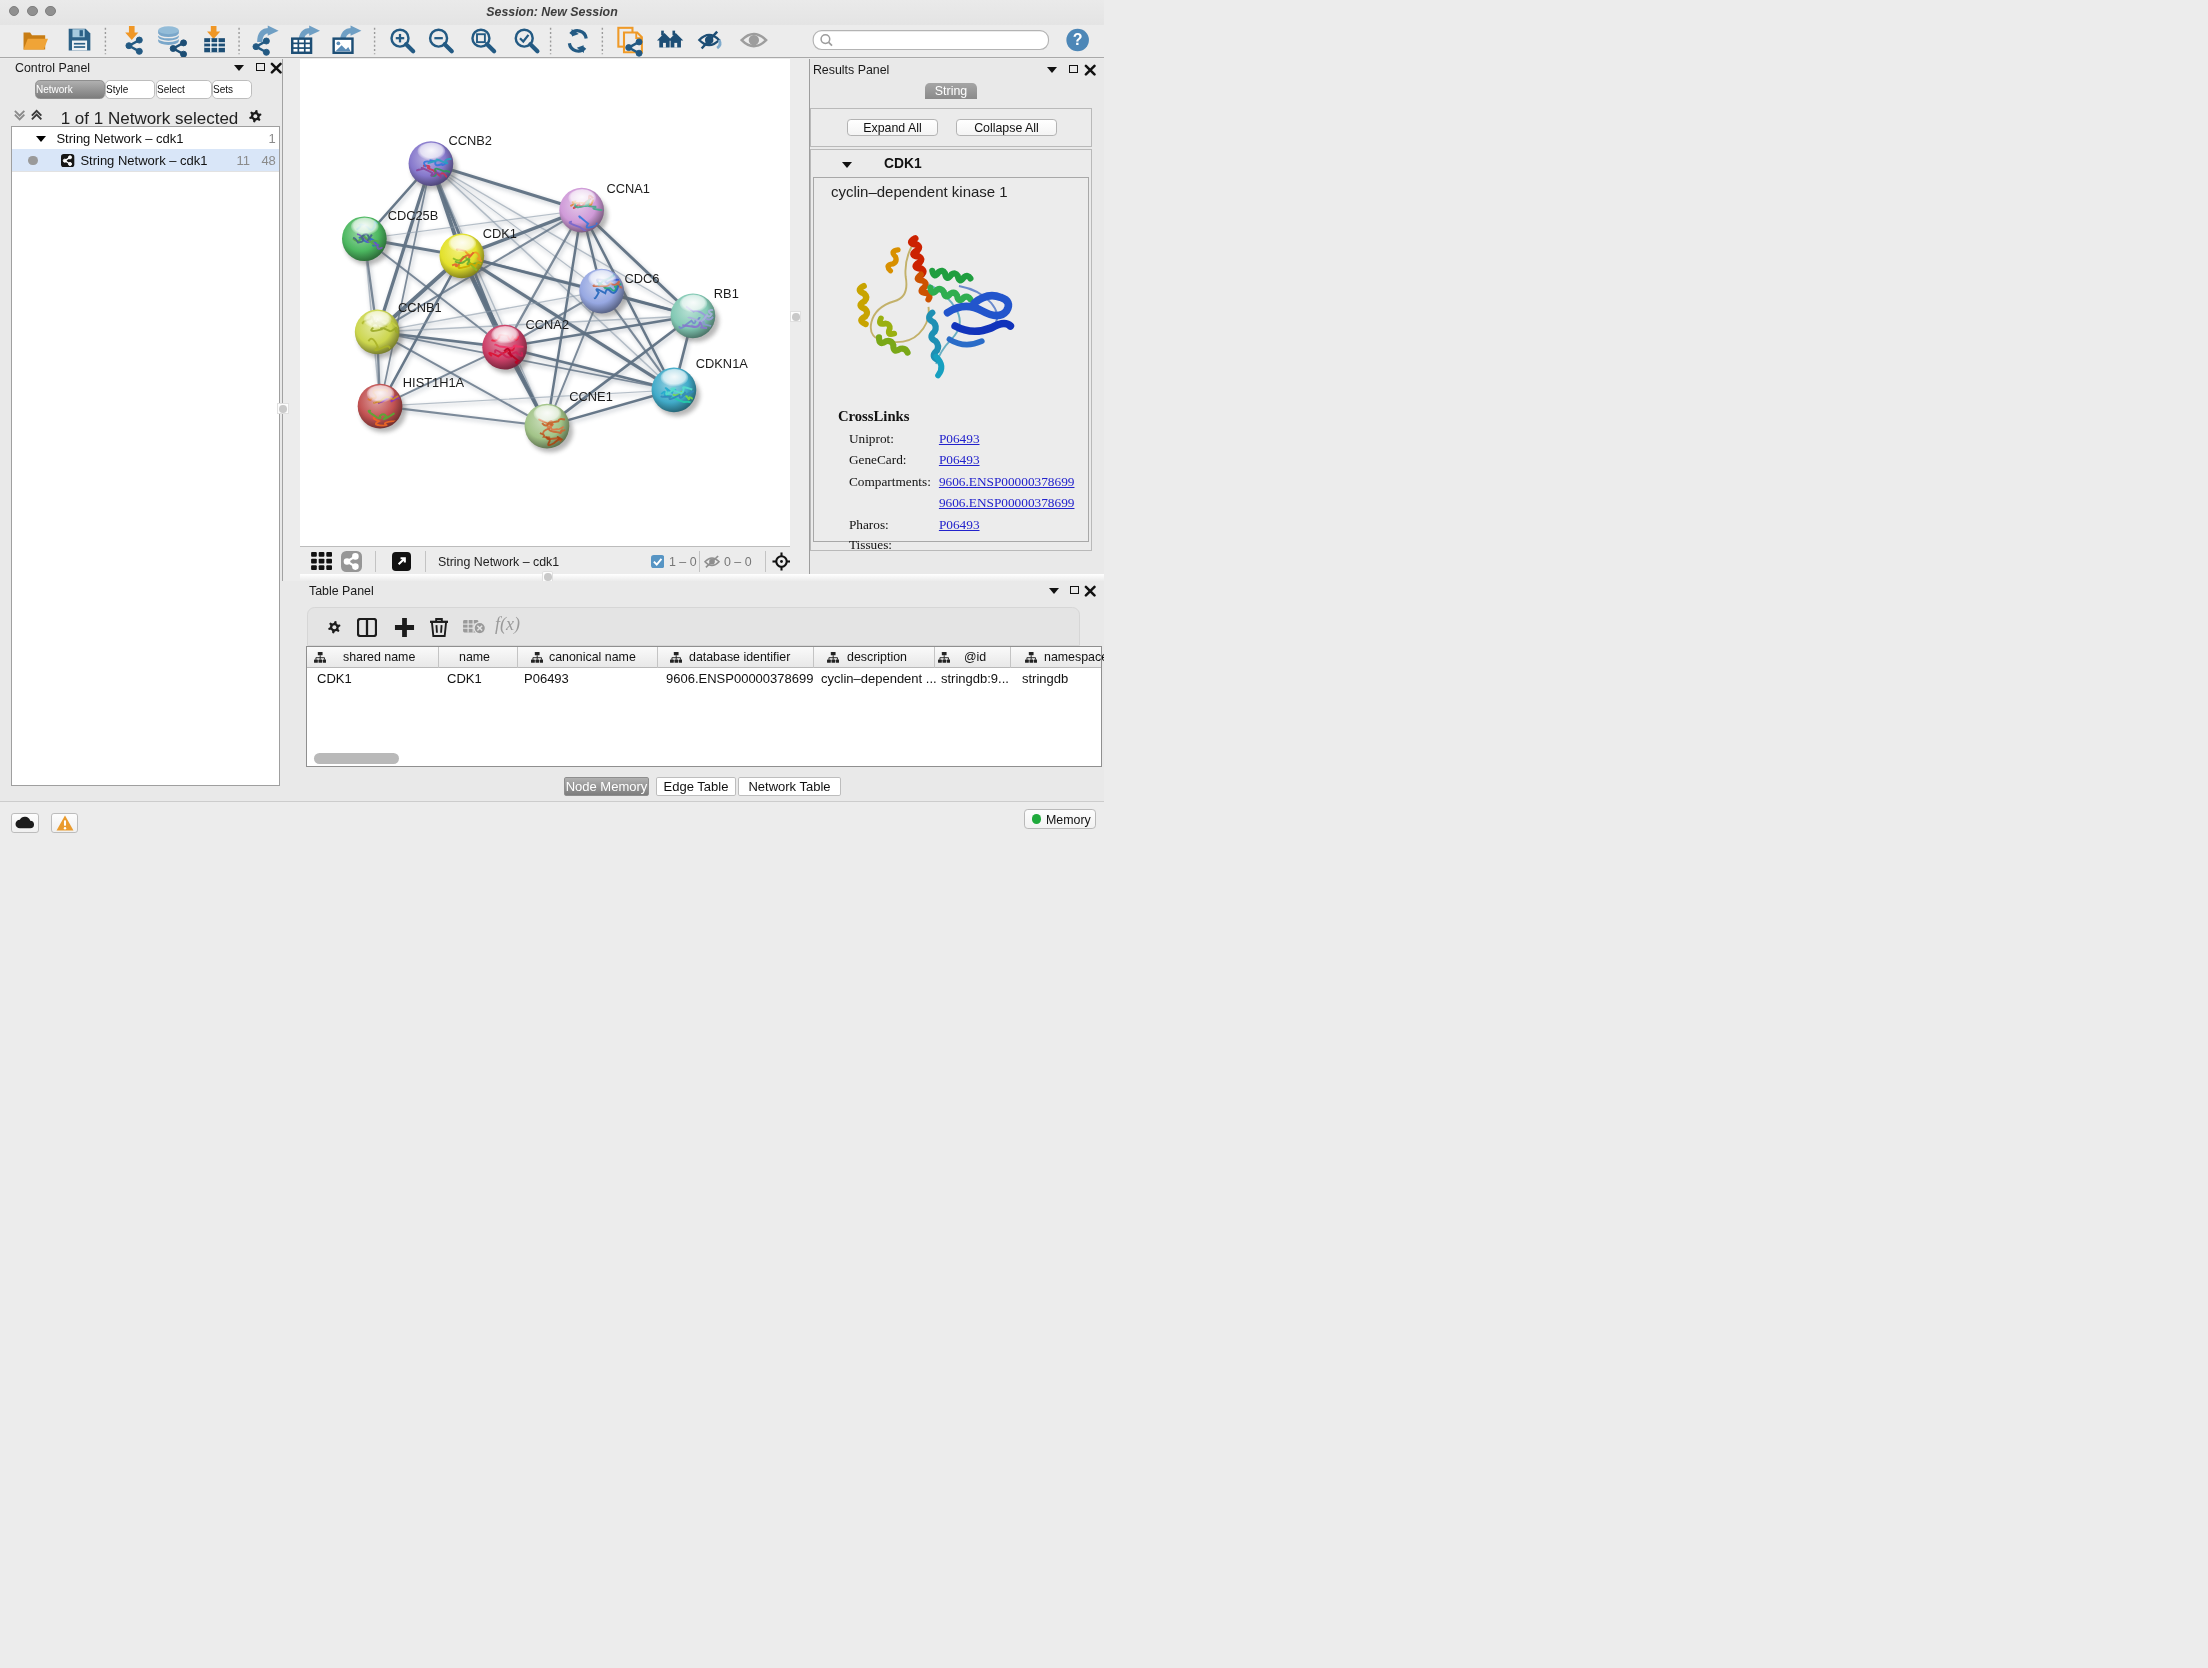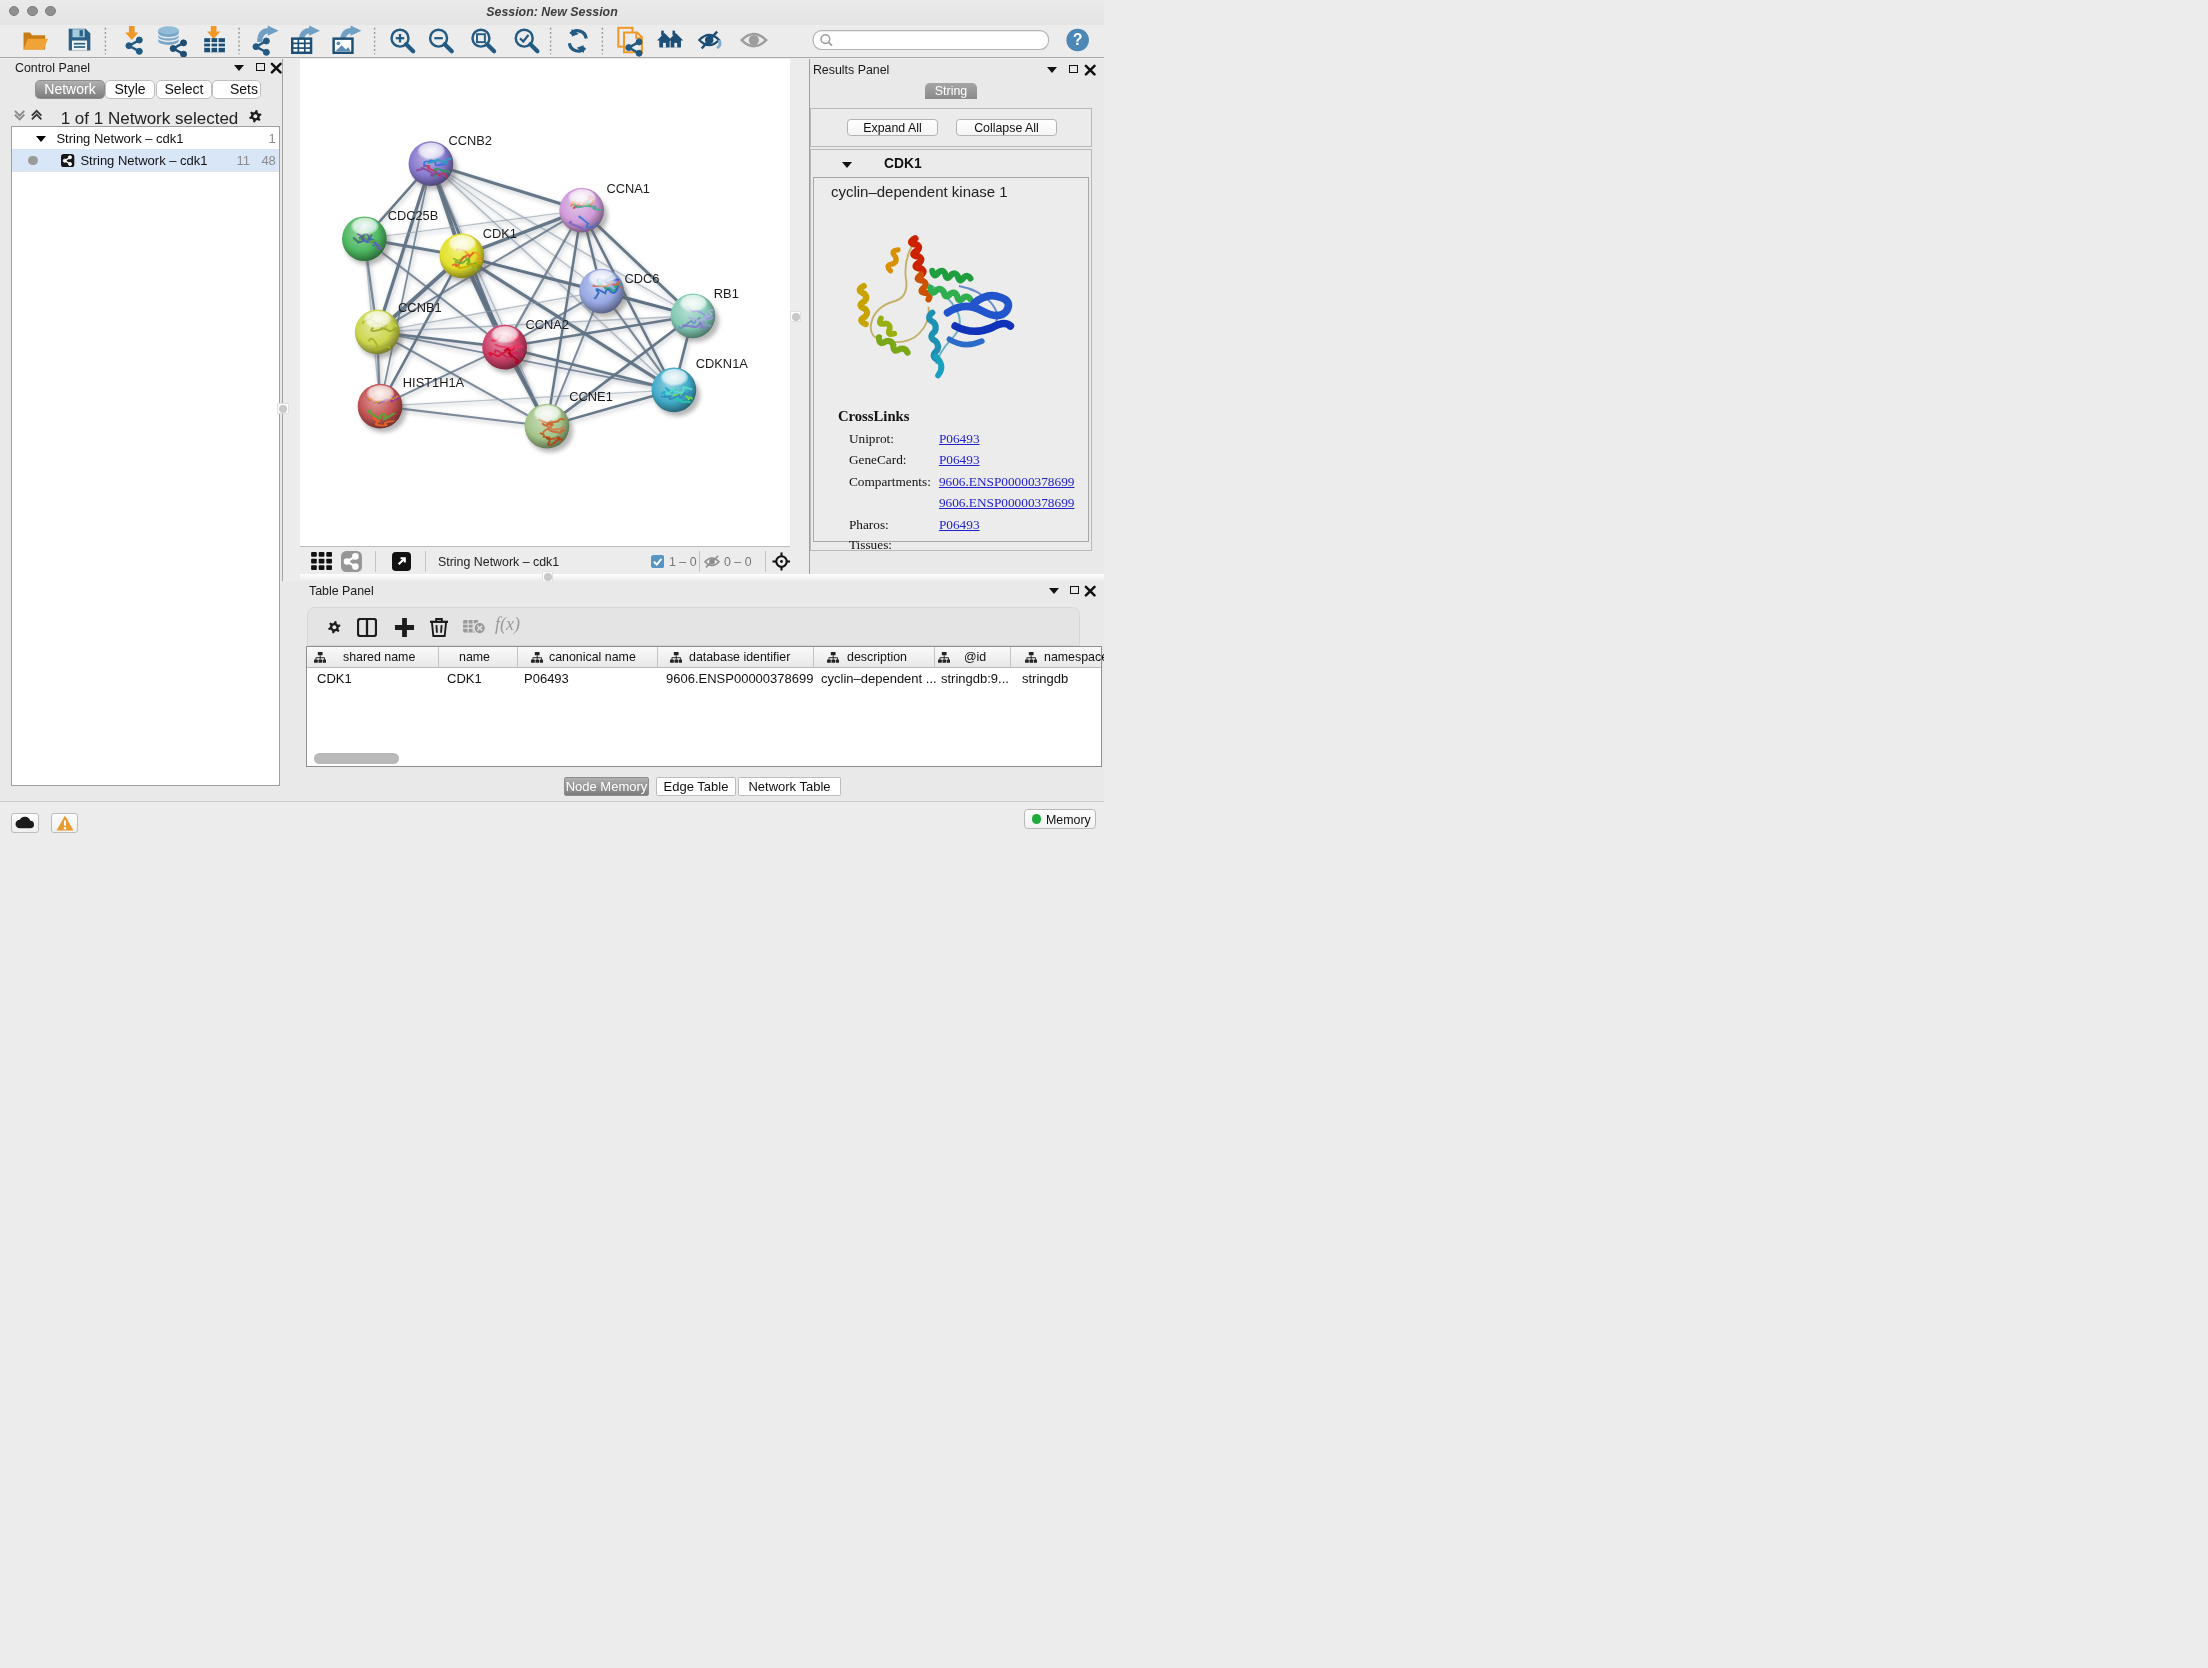--- a/index.html
+++ b/index.html
@@ -14,21 +14,21 @@
   #controlpanel { left:0; top:59px; width:299px; height:742px; background:#e9e9e9; }
   #canvas { left:300px; top:59px; width:491px; height:487px; background:#fff; }
   #lgutter { left:282px; top:59px; width:18px; height:742px; background:#ececec; border-left:1px solid #a2a2a2;}
   #canvasbar { left:300px; top:546px; width:491px; height:28.5px; background:#ececec; border-top:1px solid #bcbcbc; }
   #rgutter { left:790px; top:59px; width:19px; height:516px; background:#ececec; }
   #resultspanel { left:809px; top:59px; width:295px; height:516px; background:#e9e9e9; border-left:1px solid #9d9d9d; }
   #hsplit { left:300px; top:574px; width:805px; height:6.7px; background:linear-gradient(#ffffff,#ebebeb); }
   #tablepanel { left:282px; top:581px; width:823px; height:220px; background:#e9e9e9; }
   #statusbar { left:0; top:801px; width:1104px; height:33px; background:#ececec; border-top:1px solid #cccccc; }
   .paneltitle { font-size:12.4px; color:#1a1a1a; }
-  .tabbtn { position:absolute; height:19px; border:1px solid #bdbdbd; background:#fff; border-radius:4.8px; font-size:14px; text-align:center; line-height:17px; color:#111; }
+  .tabbtn { position:absolute; height:19px; border:1px solid #bdbdbd; background:#fff; border-radius:4.8px; font-size:10px; text-align:left; line-height:17px; color:#111; }
   .tabsel { background:linear-gradient(#b0b0b0,#7d7d7d); color:#fff; border-color:#8e8e8e; }
   .tri-d { width:0; height:0; border-left:5.2px solid transparent; border-right:5.2px solid transparent; border-top:6.7px solid #111; position:absolute; }
   .sqr { position:absolute; width:8.6px; height:8.6px; border:1.4px solid #111; }
   .gdot { position:absolute; width:9.5px; height:9.5px; border-radius:50%; background:#9a9a9a; }
   a.lnk { color:#2222cc; text-decoration:underline; }
   .rbox { position:absolute; border:1px solid #b9b9b9; }
   .btn { position:absolute; background:linear-gradient(#ffffff,#f4f4f4); border:1px solid #b3b3b3; border-radius:3.8px; font-size:12.4px; text-align:center; color:#111; }
   .th { font-size:12.4px; color:#111; }
   .btab { position:absolute; top:196px; height:19px; background:#fff; border:1px solid #bdbdbd; font-size:13px; text-align:center; line-height:17px; color:#111; border-radius:1.9px;}
   .ssep { position:absolute; top:3.8px; height:21px; width:1px; background:#c3c3c3; }
@@ -184,21 +184,21 @@
   <div class="abs" id="controlpanel">
     <div class="abs paneltitle" style="left:15px; top:1.9px;">Control Panel</div>
     <div class="tri-d" style="left:234px; top:5.7px;"></div>
     <div class="sqr" style="left:256px; top:3.8px;"></div>
     <svg class="abs" style="left:270px; top:2.9px;" width="12.4" height="12.4" viewBox="0 0 13 13">
       <path d="M2 2 L11 11 M11 2 L2 11" stroke="#111" stroke-width="2.6" stroke-linecap="round"></path>
     </svg>
     <div class="tabbtn tabsel" style="left:35px; top:21px; width:70px;">Network</div>
     <div class="tabbtn" style="left:105px; top:21px; width:50px;">Style</div>
     <div class="tabbtn" style="left:156px; top:21px; width:56px;">Select</div>
-    <div class="tabbtn" style="left:212px; top:21px; width:49px;padding-left:15px;">Sets</div>
+    <div class="tabbtn" style="left:212px; top:21px; width:40px;">Sets</div>
     <svg class="abs" style="left:13.3px; top:50px;" width="34" height="13.3" viewBox="0 0 36 14">
       <path d="M2 2 L7 7 L12 2 M2 6 L7 11 L12 6" stroke="#8a8a8a" stroke-width="2" fill="none"></path>
       <path d="M20 7 L25 2 L30 7 M20 11 L25 6 L30 11" stroke="#3a3a3a" stroke-width="2" fill="none"></path>
     </svg>
     <div class="abs" style="left:0; right:0; top:50px; text-align:center; font-size:17px; color:#222;">1 of 1 Network selected</div>
     <svg class="abs" style="left:245px; top:48px;" width="19" height="19" viewBox="0 0 20 20">
       <path fill="#1c1c1c" d="M10 3.2 L11.8 3.2 L12.4 5.4 A 5 5 0 0 1 13.9 6.3 L16.1 5.6 L17 7.2 L15.4 8.8 A 5 5 0 0 1 15.4 10.6 L17 12.2 L16.1 13.8 L13.9 13.1 A 5 5 0 0 1 12.4 14 L11.8 16.2 L10 16.2 L9.4 14 A 5 5 0 0 1 7.9 13.1 L5.7 13.8 L4.8 12.2 L6.4 10.6 A 5 5 0 0 1 6.4 8.8 L4.8 7.2 L5.7 5.6 L7.9 6.3 A 5 5 0 0 1 9.4 5.4 Z" transform="rotate(12 10.9 9.7)"></path>
       <circle cx="10.9" cy="9.7" r="2.1" fill="#e9e9e9"></circle>
     </svg>
     <div class="abs" style="left:11.4px; top:67px; width:269px; height:660px; background:#fff; border:1px solid #9f9f9f;">

